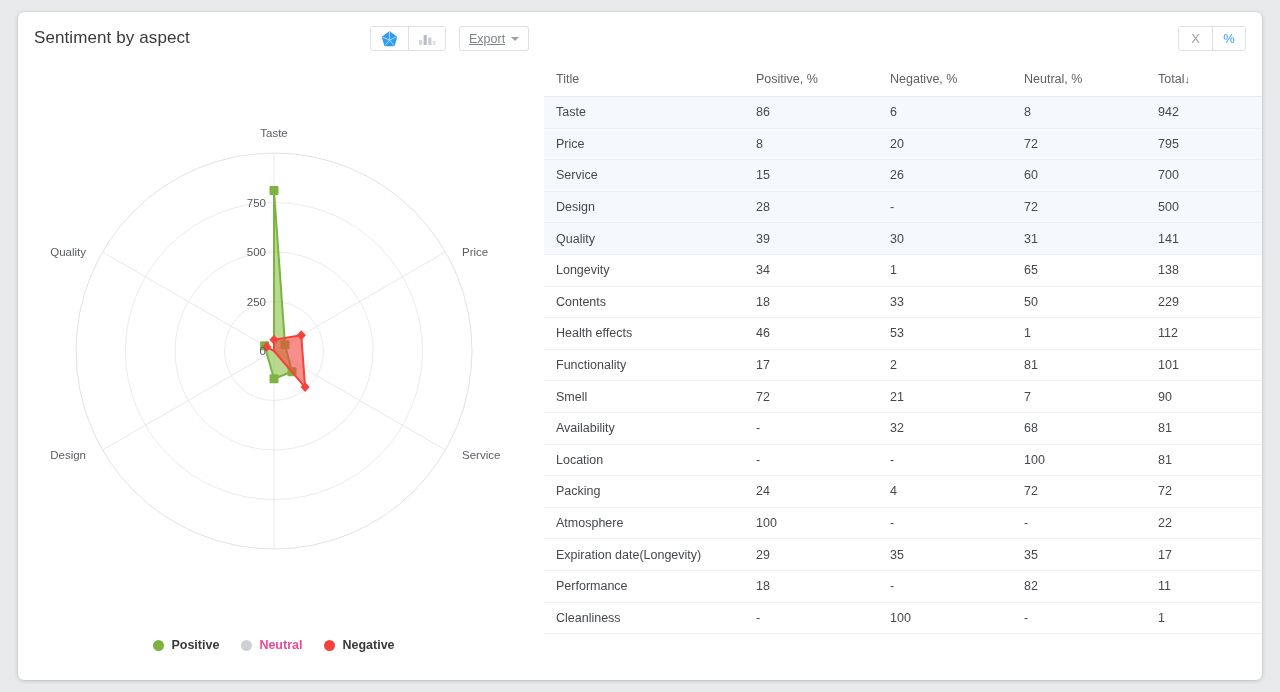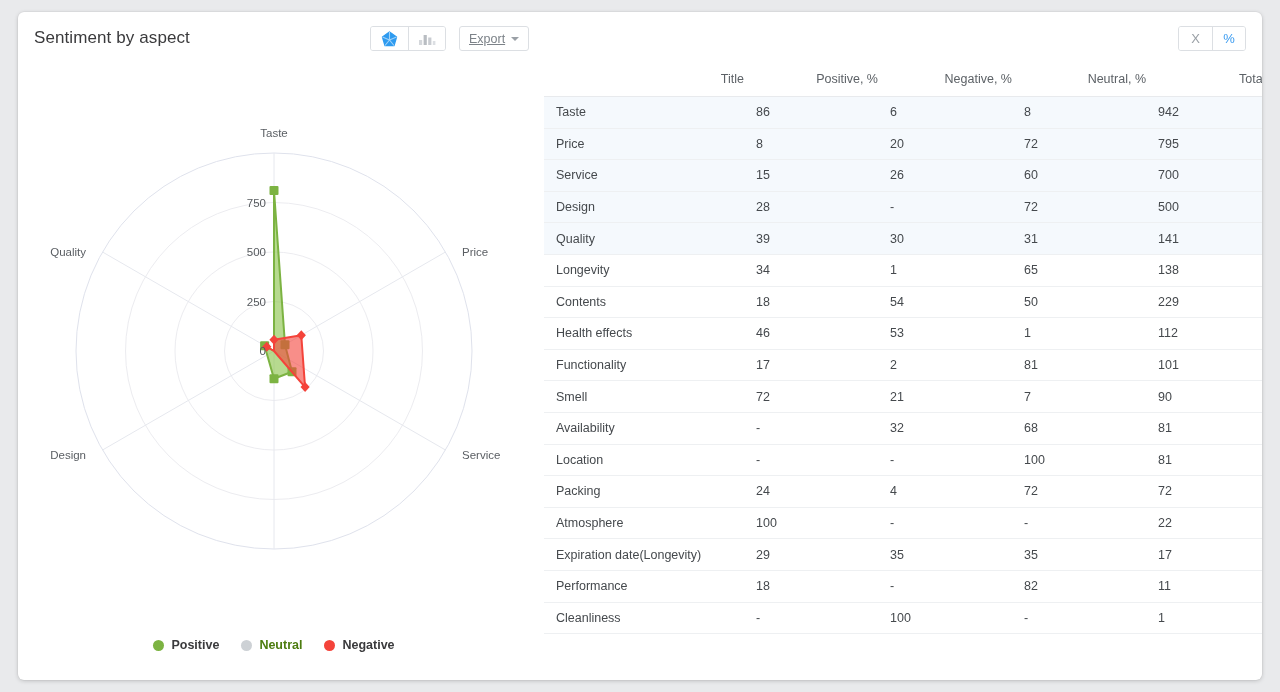--- a/index.html
+++ b/index.html
@@ -75,27 +75,27 @@
   #chart-pane { position: absolute; left: 0; top: 60px; width: 512px; bottom: 0; }
   #radar-svg  { position: absolute; left: 8px; top: 42px; }
   #legend {
     position: absolute; left: 0; right: 0; top: 566px;
     display: flex; justify-content: center; gap: 22px; align-items: center;
   }
   .legend-item { display: flex; align-items: center; gap: 7px; cursor: pointer; }
   .legend-dot { width: 11px; height: 11px; border-radius: 50%; }
   .legend-label { font-size: 12.5px; font-weight: bold; }
   .lg-on  { color: #3a3a3c; }
-  .lg-off { color: #4d7c0f; }
+  .lg-off { color: #ec4899; }
 
   
   #table-pane { position: absolute; left: 512px; top: 60px; right: 0; bottom: 0; }
   table { border-collapse: collapse; width: 727px; margin-left: 14px; table-layout: fixed; }
   th {
-    text-align: right; font-weight: 400; font-size: 12.5px; color: #5c6166;
+    text-align: left; font-weight: 400; font-size: 12.5px; color: #5c6166;
     padding: 0 0 10px 12px; border-bottom: 1px solid #e8eaed;
     vertical-align: bottom;
   }
   td {
     font-size: 12.5px; color: #45494d; padding: 0 0 0 12px;
     height: 31.6px; border-bottom: 1px solid #eef0f2;
     white-space: nowrap; overflow: hidden; text-overflow: ellipsis;
   }
   tr.hl td { background: #f5f9fd; }
   .c-title { width: 200px; }
@@ -272,21 +272,21 @@
           <tr>
             <td>Longevity</td>
             <td>34</td>
             <td>1</td>
             <td>65</td>
             <td>138</td>
           </tr>
           <tr>
             <td>Contents</td>
             <td>18</td>
-            <td>54</td>
+            <td>33</td>
             <td>50</td>
             <td>229</td>
           </tr>
           <tr>
             <td>Health effects</td>
             <td>46</td>
             <td>53</td>
             <td>1</td>
             <td>112</td>
           </tr>

